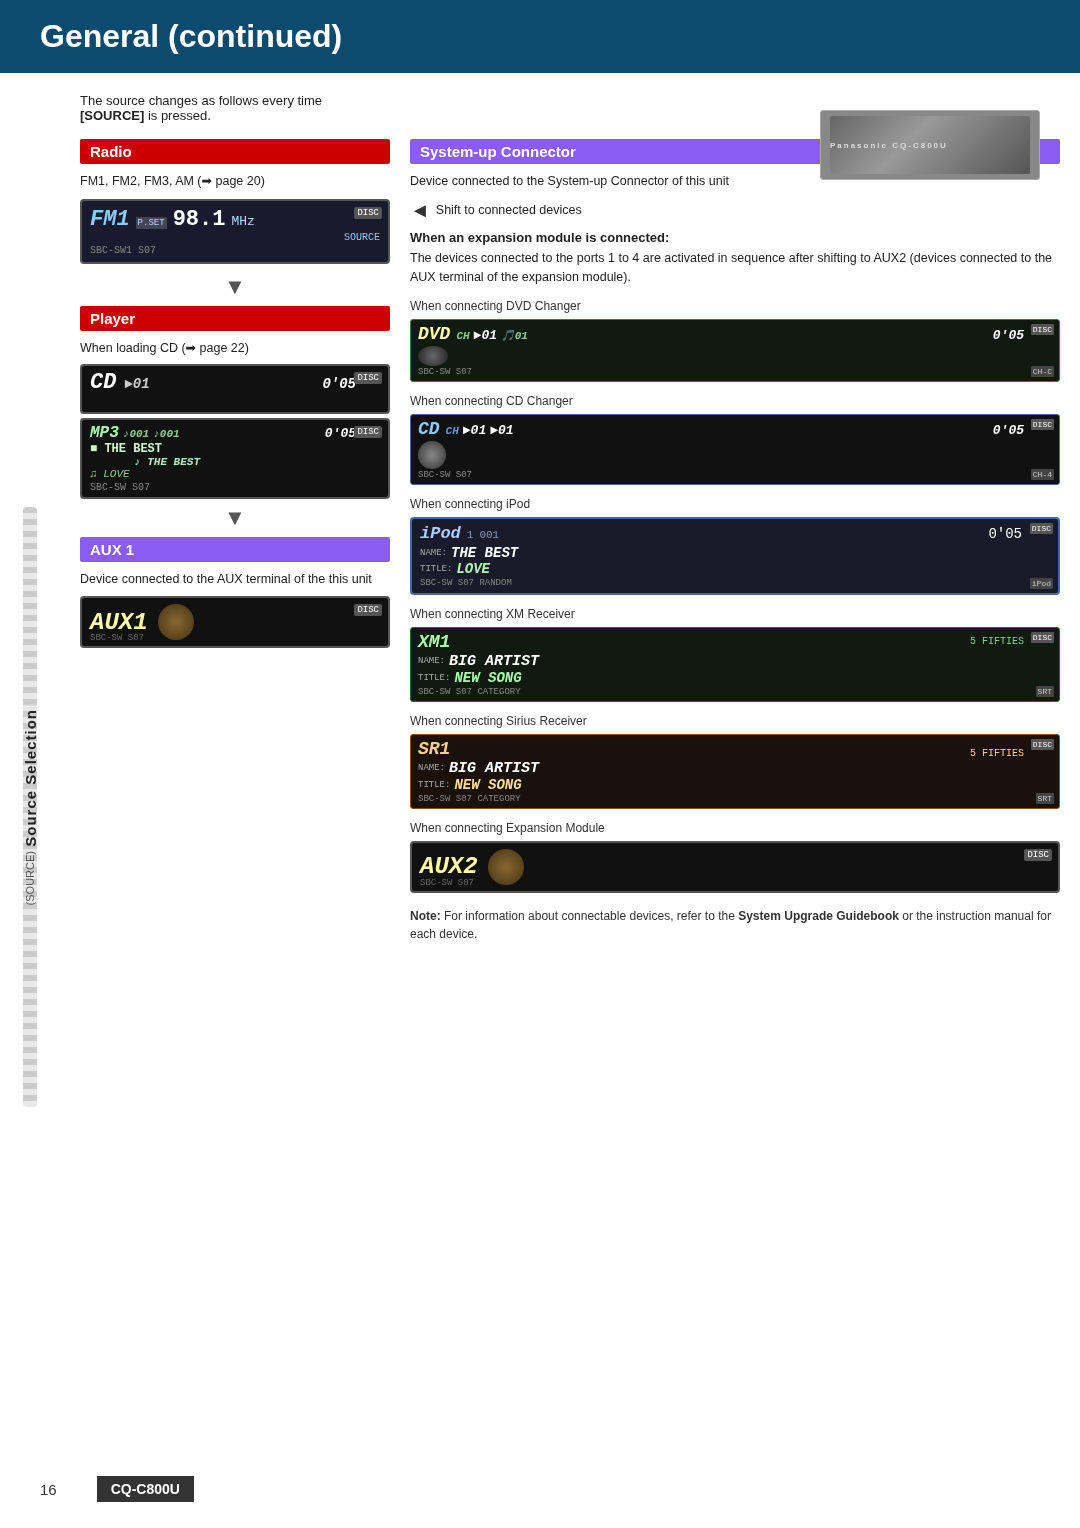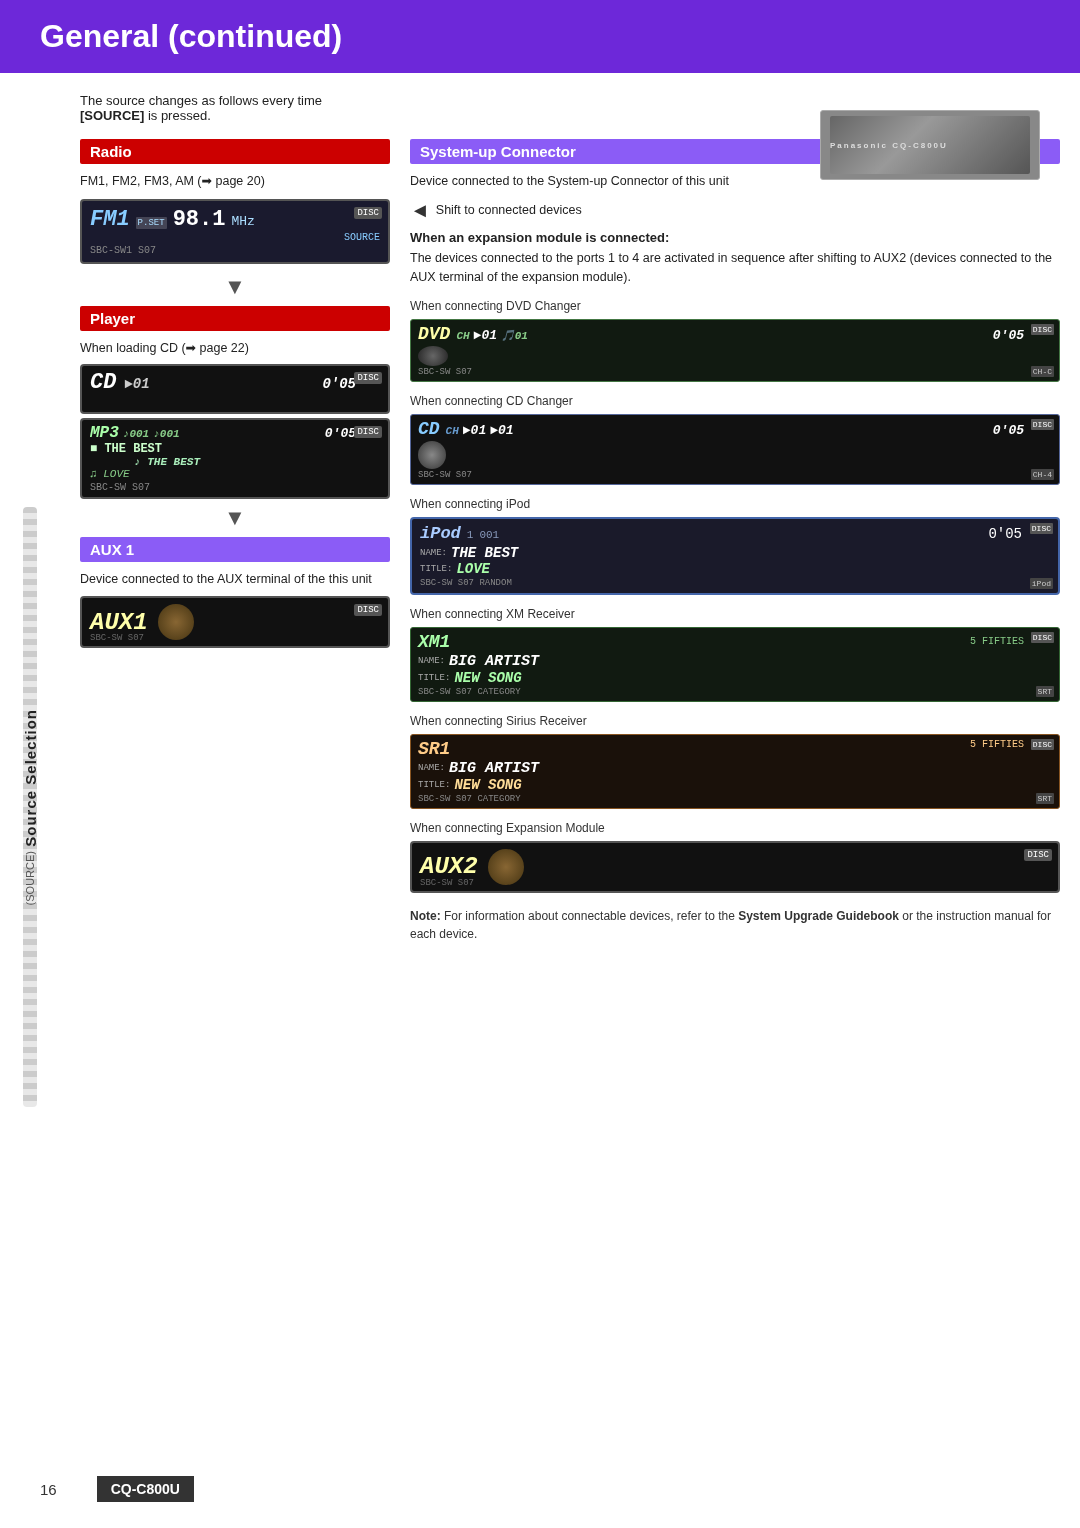--- a/index.html
+++ b/index.html
@@ -9,21 +9,21 @@
       background: #ffffff;
       font-family: Arial, Helvetica, sans-serif;
       font-size: 14px;
       color: #222;
       position: relative;
       overflow: hidden;
     }
 
     
     .page-header {
-      background: #6d28d9;
+      background: #0c4a6e;
       padding: 18px 40px 18px 40px;
       margin-bottom: 0;
     }
     .page-header h1 {
       color: #ffffff;
       font-size: 32px;
       font-weight: bold;
     }
 
     
@@ -533,21 +533,21 @@
             <span style="font-size:9px;color:#aaa;">TITLE:</span>
             <span style="font-size:14px;font-weight:bold;font-style:italic;color:#aaffaa;">NEW SONG</span>
           </div>
           <div class="sd-bottom">SBC-SW S07 CATEGORY</div>
         </div>
 
         <p class="when-label">When connecting Sirius Receiver</p>
         <div class="small-display" style="background:#1a110a;border-color:#885522;">
           <div class="sd-badge">DISC</div>
           <div class="sd-badge2">SRT</div>
-          <div style="display:flex;align-items:flex-start;gap:6px;">
+          <div style="display:flex;align-items:flex-end;gap:6px;">
             <span style="font-size:18px;font-style:italic;font-weight:bold;color:#ffcc88;">SR1</span>
             <span style="font-size:10px;color:#ffcc88;margin-left:auto;padding-right:28px;">5 FIFTIES</span>
           </div>
           <div style="display:flex;align-items:center;gap:4px;margin-top:1px;">
             <span style="font-size:9px;color:#aaa;">NAME:</span>
             <span style="font-size:15px;font-weight:bold;font-style:italic;color:#fff;">BIG ARTIST</span>
           </div>
           <div style="display:flex;align-items:center;gap:4px;">
             <span style="font-size:9px;color:#aaa;">TITLE:</span>
             <span style="font-size:14px;font-weight:bold;font-style:italic;color:#ffdd99;">NEW SONG</span>

